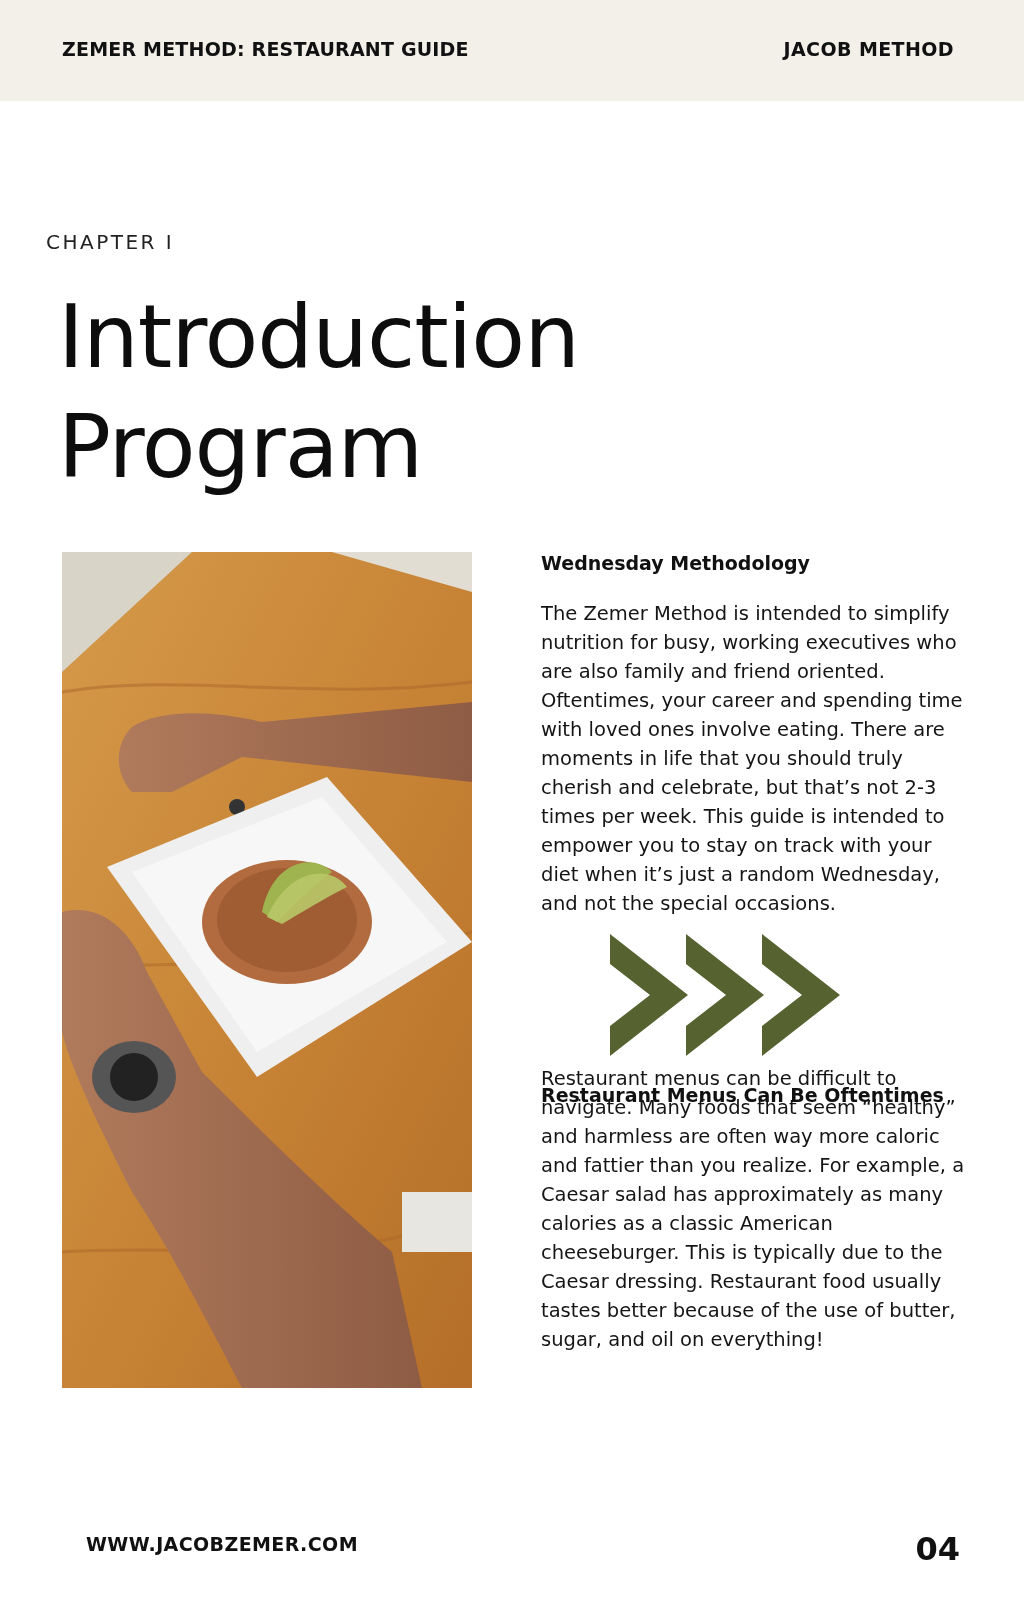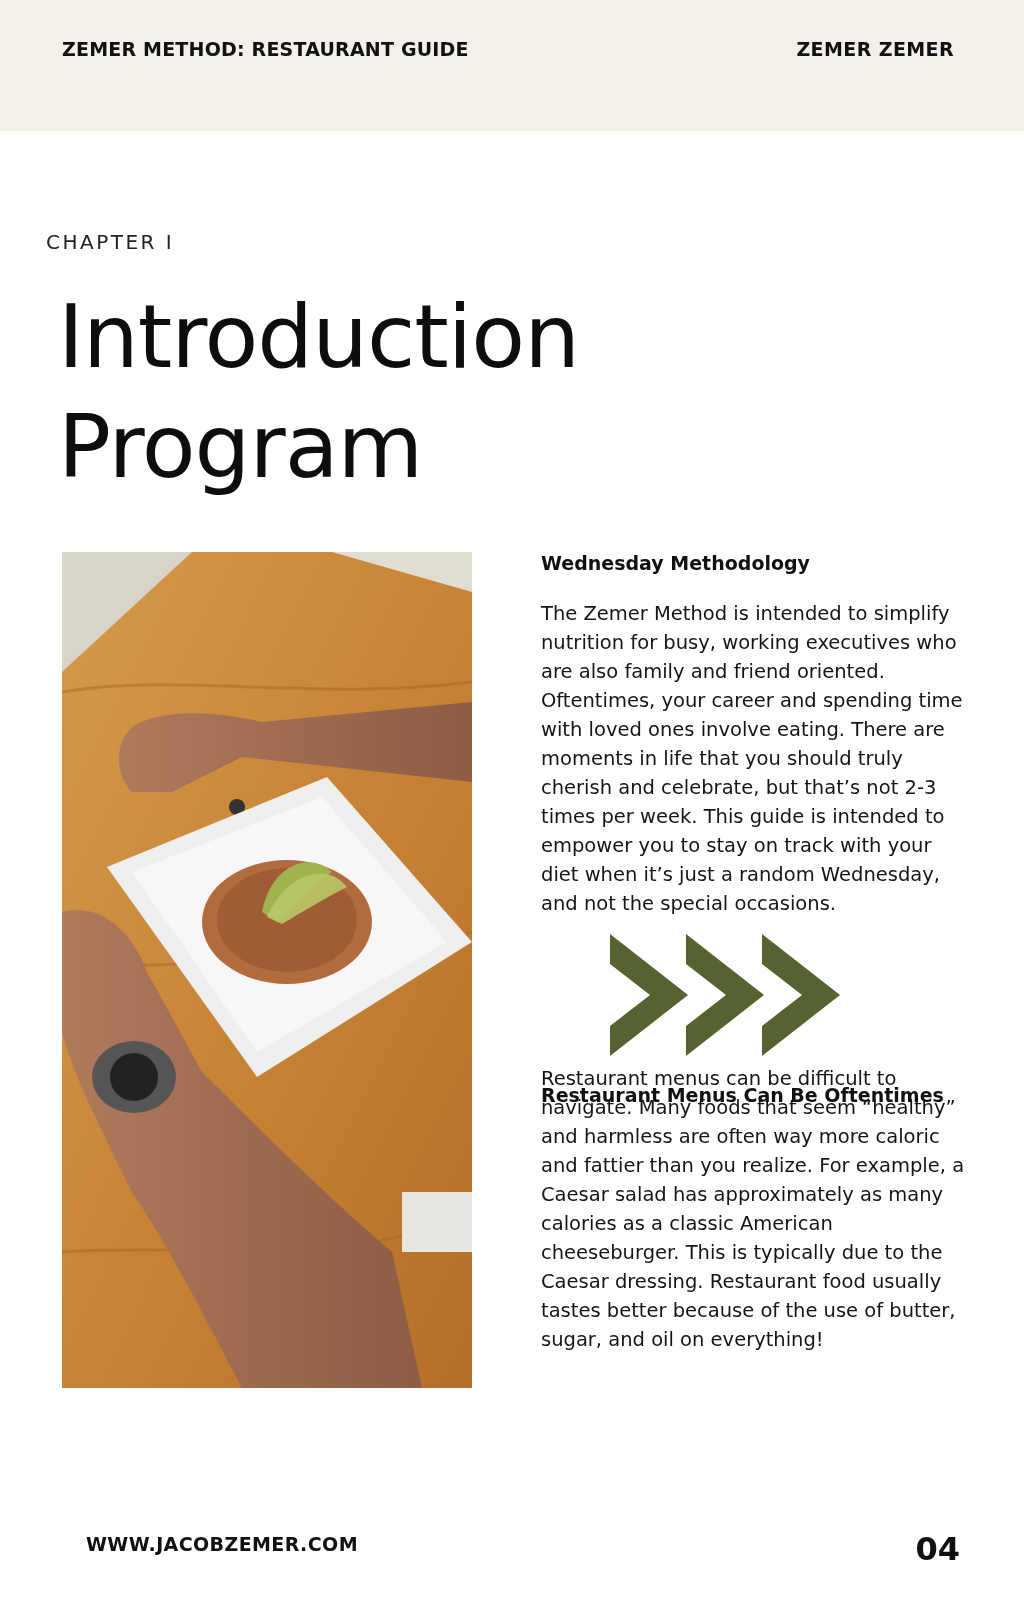--- a/index.html
+++ b/index.html
@@ -1,17 +1,17 @@
 <!DOCTYPE html>
 <html><head>
   <meta charset="utf-8">
   <style>
     html, body { margin:0; padding:0; }
     body { width:1024px; height:1600px; background:#ffffff; position:relative; overflow:hidden; font-family:"DejaVu Sans", sans-serif; color:#111; }
-    .header { position:absolute; left:0; top:0; width:1024px; height:131px; background:#f3f0ea;text-decoration:underline; }
+    .header { position:absolute; left:0; top:0; width:1024px; height:101px; background:#f3f0ea;text-decoration:underline; }
     .header .left { position:absolute; left:62px; top:38px; font-size:19px; font-weight:bold; letter-spacing:0.2px; }
     .header .right { position:absolute; right:70px; top:38px; font-size:19px; font-weight:bold; letter-spacing:0.4px; }
     .chapter { position:absolute; left:46px; top:230px; font-size:20px; letter-spacing:2.5px; color:#222; }
     .title { position:absolute; left:58px; top:282px; font-size:88px; line-height:110px; font-weight:normal; color:#0d0d0d; letter-spacing:-1px; }
     .photo { position:absolute; left:62px; top:552px; width:410px; height:836px; overflow:hidden; background:#c98a3c; }
     .col { position:absolute; left:541px; width:430px; }
     .h-sec { font-size:19px; font-weight:bold; color:#111; }
     .p { font-size:19.5px; line-height:29px; color:#151515; }
     .sec1-h { top:552px; }
     .sec1-p { top:599px; }
@@ -19,21 +19,21 @@
     .sec2-h { top:1084px; }
     .sec2-p { top:1064px; }
     .footer-left { position:absolute; left:62px; top:1533px; font-size:19px; font-weight:bold; letter-spacing:0.4px;margin-left:24px; }
     .footer-right { position:absolute; right:64px; top:1530px; font-size:32px; font-weight:bold; }
   </style>
 </head>
 <body>
 
 <div class="header">
   <div class="left">ZEMER METHOD: RESTAURANT GUIDE</div>
-  <div class="right">ZEMER ZEMER</div>
+  <div class="right">JACOB METHOD</div>
 </div>
 
 <div class="chapter">CHAPTER I</div>
 <div class="title">
   <div>Introduction</div>
   <div>Program</div>
 </div>
 
 <div class="photo">
   <svg width="410" height="836" viewBox="0 0 410 836" xmlns="http://www.w3.org/2000/svg">

